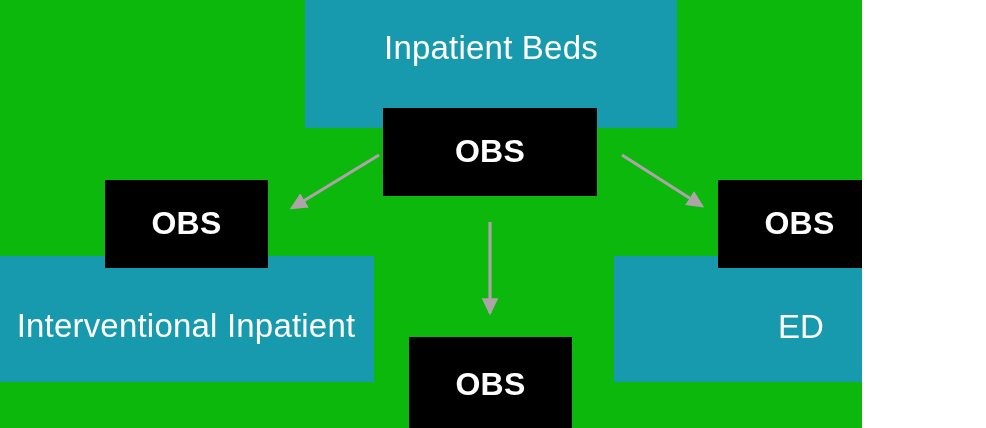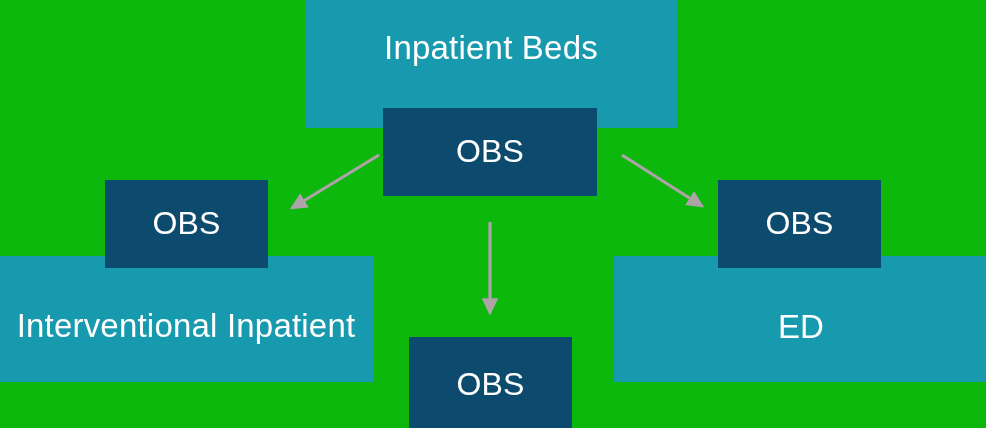--- a/index.html
+++ b/index.html
@@ -4,21 +4,21 @@
 <style>
   html, body {
     margin: 0;
     padding: 0;
   }
   body {
     font-family: "Liberation Sans", sans-serif;
   }
   #diagram-canvas {
     position: relative;
-    width: 986px;
+    width: 862px;
     height: 428px;
     background: #0CB80C;
     overflow: hidden;
   }
   .node {
     position: absolute;
     display: flex;
     align-items: center;
     justify-content: center;
     text-align: center;
@@ -26,23 +26,23 @@
     line-height: 1.18;
     box-sizing: border-box;
   }
   .node-dept {
     background: #1799AE;
     font-size: 33px;
     font-weight: 400;
     letter-spacing: 0.2px;
   }
   .node-obs {
-    background: #0c4a6e;
+    background: #000000;
     font-size: 32px;
-    font-weight: 400;
+    font-weight: 700;
     letter-spacing: 0.2px;
   }
   
   #node-inpatient-beds {
     left: 305px; top: -4px; width: 372px; height: 132px;
     align-items: center;
     padding-bottom: 28px;
   }
   #node-interventional-services {
     left: -2px; top: 256px; width: 376px; height: 126px;

